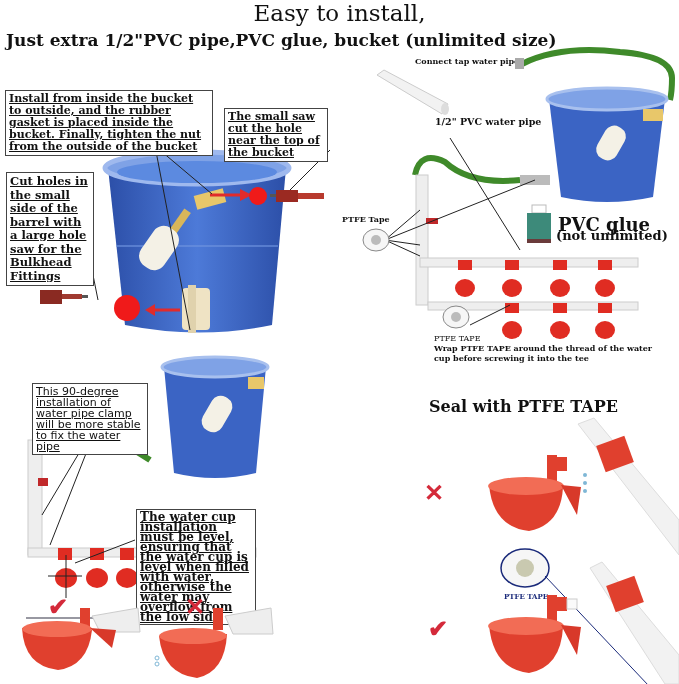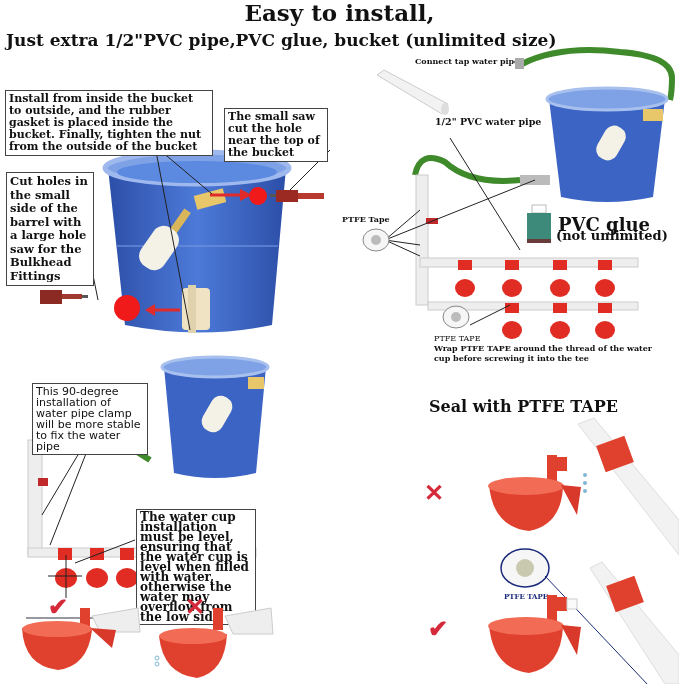--- a/index.html
+++ b/index.html
@@ -1,20 +1,20 @@
 <!DOCTYPE html>
 <html><head>
 <meta charset="utf-8">
 <style>
   html,body{margin:0;padding:0;background:#fff;}
   body{width:679px;height:684px;position:relative;overflow:hidden;font-family:"DejaVu Serif",serif;color:#111;}
   .abs{position:absolute;}
-  .title{left:0;top:0;width:679px;text-align:center;font-weight:bold;font-size:23px;line-height:26px;}
+  .title{left:0;top:0;width:679px;text-align:center;font-weight:normal;font-size:23px;line-height:26px;}
   .subtitle{left:6px;top:30px;font-weight:bold;font-size:17px;white-space:nowrap;}
-  .note{position:absolute;background:#fff;border:1.5px solid #444;font-weight:bold;font-size:11px;line-height:12px;padding:2px 3px;}
+  .note{position:absolute;background:#fff;border:1.5px solid #444;font-weight:bold;font-size:11px;line-height:12px;padding:2px 3px;text-decoration:underline;}
   .note-sans{font-family:"DejaVu Sans",sans-serif;font-weight:normal;font-size:11px;line-height:11px;}
   .label{position:absolute;font-weight:bold;white-space:nowrap;}
   svg{position:absolute;overflow:visible;}
 </style>
 </head>
 <body>
 
 <div class="abs title">Easy to install,</div>
 <div class="abs subtitle">Just  extra 1/2"PVC pipe,PVC glue, bucket (unlimited size)</div>
 

